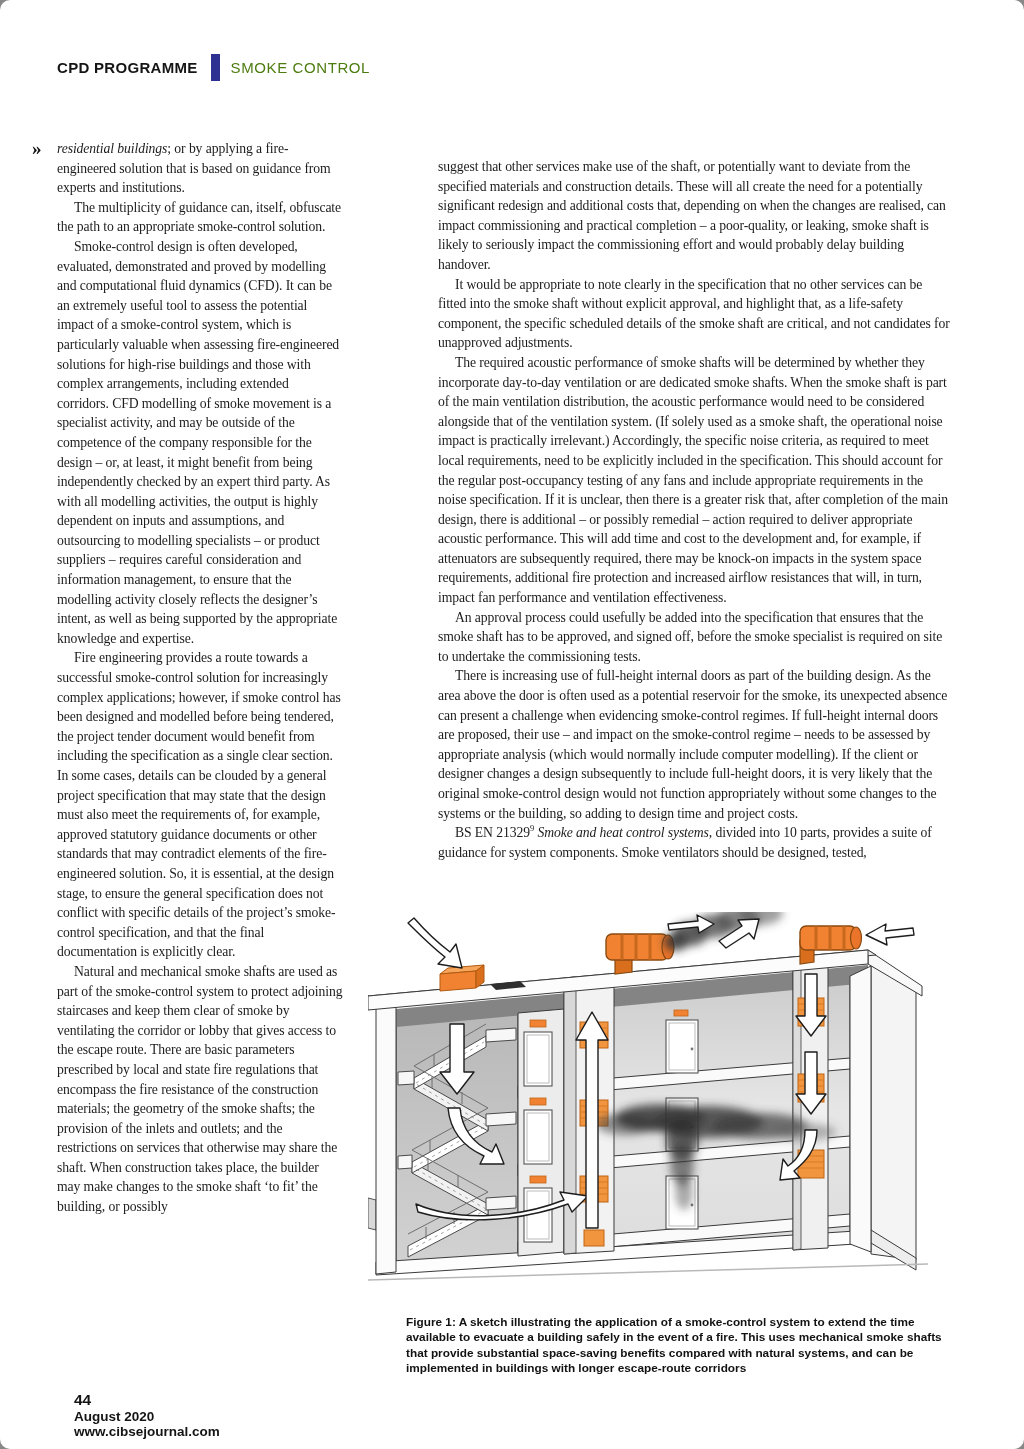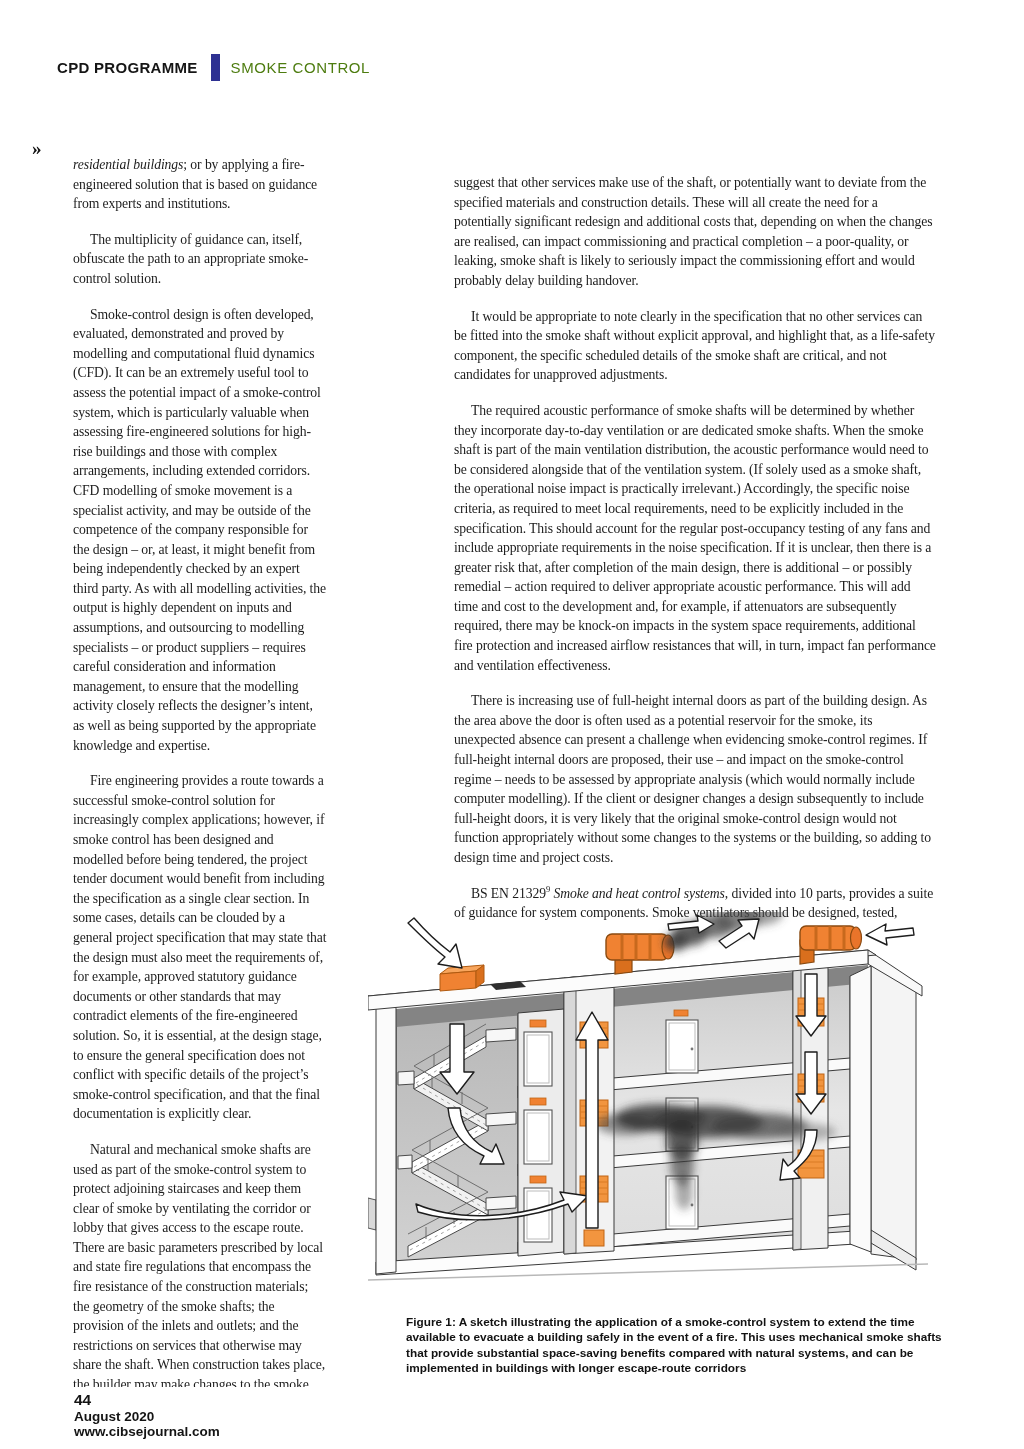--- a/index.html
+++ b/index.html
@@ -1,27 +1,27 @@
 <!DOCTYPE html>
 <html><head>
 <meta charset="utf-8">
 <style>
   html,body{margin:0;padding:0;background:#888;}
   .page{position:relative;width:1024px;height:1449px;background:#ffffff;margin:0 auto;overflow:hidden;
-        font-family:"Liberation Serif",serif;color:#1c1c1c;}
+        font-family:"Liberation Serif",serif;color:#1c1c1c;border-radius:10px;}
   
   .masthead{position:absolute;left:57px;top:54px;display:flex;align-items:center;
             font-family:"Liberation Sans",sans-serif;}
   .mast-programme{font-size:15px;font-weight:bold;letter-spacing:.3px;color:#151515;}
   .mast-bar{width:9px;height:27px;background:#2e3192;margin:0 11px 0 13px;}
   .mast-topic{font-size:15px;font-weight:400;letter-spacing:.6px;color:#4d7c0f;}
   
   .bodycol{position:absolute;font-size:13.7px;line-height:19.6px;letter-spacing:-0.1px;
            text-align:left;color:#1c1c1c;}
-  .bodycol p{margin:16px;}
+  .bodycol p{margin:0;}
   .bodycol p.ind{text-indent:17px;}
   .bodycol em{font-style:italic;}
   .bodycol sup{font-size:.62em;vertical-align:super;line-height:0;}
   #col1{left:57px;top:139px;width:286px;max-height:1248px;overflow:hidden;}
   #col2{left:438px;top:157px;width:514px;max-height:776px;overflow:hidden;}
   .cont-marker{position:absolute;left:32px;top:139px;font-size:19px;font-weight:bold;line-height:19.6px;color:#111;}
   
   .figure-wrap{position:absolute;left:368px;top:912px;width:632px;height:395px;}
   .fig-caption{position:absolute;left:362px;top:1315px;width:560px;
                font-family:"Liberation Sans",sans-serif;font-size:11.8px;font-weight:bold;
@@ -50,20 +50,21 @@
       <p><em>residential buildings</em><span>; or by applying a fire-engineered solution that is based on guidance from experts and institutions.</span></p>
       <p class="ind"><span>The multiplicity of guidance can, itself, obfuscate the path to an appropriate smoke-control solution.</span></p>
       <p class="ind"><span>Smoke-control design is often developed, evaluated, demonstrated and proved by modelling and computational fluid dynamics (CFD). It can be an extremely useful tool to assess the potential impact of a smoke-control system, which is particularly valuable when assessing fire-engineered solutions for high-rise buildings and those with complex arrangements, including extended corridors. CFD modelling of smoke movement is a specialist activity, and may be outside of the competence of the company responsible for the design – or, at least, it might benefit from being independently checked by an expert third party. As with all modelling activities, the output is highly dependent on inputs and assumptions, and outsourcing to modelling specialists – or product suppliers – requires careful consideration and information management, to ensure that the modelling activity closely reflects the designer’s intent, as well as being supported by the appropriate knowledge and expertise.</span></p>
       <p class="ind"><span>Fire engineering provides a route towards a successful smoke-control solution for increasingly complex applications; however, if smoke control has been designed and modelled before being tendered, the project tender document would benefit from including the specification as a single clear section. In some cases, details can be clouded by a general project specification that may state that the design must also meet the requirements of, for example, approved statutory guidance documents or other standards that may contradict elements of the fire-engineered solution. So, it is essential, at the design stage, to ensure the general specification does not conflict with specific details of the project’s smoke-control specification, and that the final documentation is explicitly clear.</span></p>
       <p class="ind"><span>Natural and mechanical smoke shafts are used as part of the smoke-control system to protect adjoining staircases and keep them clear of smoke by ventilating the corridor or lobby that gives access to the escape route. There are basic parameters prescribed by local and state fire regulations that encompass the fire resistance of the construction materials; the geometry of the smoke shafts; the provision of the inlets and outlets; and the restrictions on services that otherwise may share the shaft. When construction takes place, the builder may make changes to the smoke shaft ‘to fit’ the building, or possibly</span></p>
     </div>
   <div id="col2" class="bodycol">
       <p><span>suggest that other services make use of the shaft, or potentially want to deviate from the specified materials and construction details. These will all create the need for a potentially significant redesign and additional costs that, depending on when the changes are realised, can impact commissioning and practical completion – a poor-quality, or leaking, smoke shaft is likely to seriously impact the commissioning effort and would probably delay building handover.</span></p>
       <p class="ind"><span>It would be appropriate to note clearly in the specification that no other services can be fitted into the smoke shaft without explicit approval, and highlight that, as a life-safety component, the specific scheduled details of the smoke shaft are critical, and not candidates for unapproved adjustments.</span></p>
       <p class="ind"><span>The required acoustic performance of smoke shafts will be determined by whether they incorporate day-to-day ventilation or are dedicated smoke shafts. When the smoke shaft is part of the main ventilation distribution, the acoustic performance would need to be considered alongside that of the ventilation system. (If solely used as a smoke shaft, the operational noise impact is practically irrelevant.) Accordingly, the specific noise criteria, as required to meet local requirements, need to be explicitly included in the specification. This should account for the regular post-occupancy testing of any fans and include appropriate requirements in the noise specification. If it is unclear, then there is a greater risk that, after completion of the main design, there is additional – or possibly remedial – action required to deliver appropriate acoustic performance. This will add time and cost to the development and, for example, if attenuators are subsequently required, there may be knock-on impacts in the system space requirements, additional fire protection and increased airflow resistances that will, in turn, impact fan performance and ventilation effectiveness.</span></p>
+      <p class="ind"><span>An approval process could usefully be added into the specification that ensures that the smoke shaft has to be approved, and signed off, before the smoke specialist is required on site to undertake the commissioning tests.</span></p>
       <p class="ind"><span>There is increasing use of full-height internal doors as part of the building design. As the area above the door is often used as a potential reservoir for the smoke, its unexpected absence can present a challenge when evidencing smoke-control regimes. If full-height internal doors are proposed, their use – and impact on the smoke-control regime – needs to be assessed by appropriate analysis (which would normally include computer modelling). If the client or designer changes a design subsequently to include full-height doors, it is very likely that the original smoke-control design would not function appropriately without some changes to the systems or the building, so adding to design time and project costs.</span></p>
       <p class="ind"><span>BS EN 21329</span><sup>9</sup><span> </span><em>Smoke and heat control systems</em><span>, divided into 10 parts, provides a suite of guidance for system components. Smoke ventilators should be designed, tested,</span></p>
     </div>
 
   <div class="figure-wrap">
     <svg viewBox="0 0 632 395" width="632" height="395" aria-hidden="true">
       <defs>
         <filter id="blur3" x="-60%" y="-60%" width="220%" height="220%">
             <feGaussianBlur stdDeviation="4"></feGaussianBlur>
           </filter>

